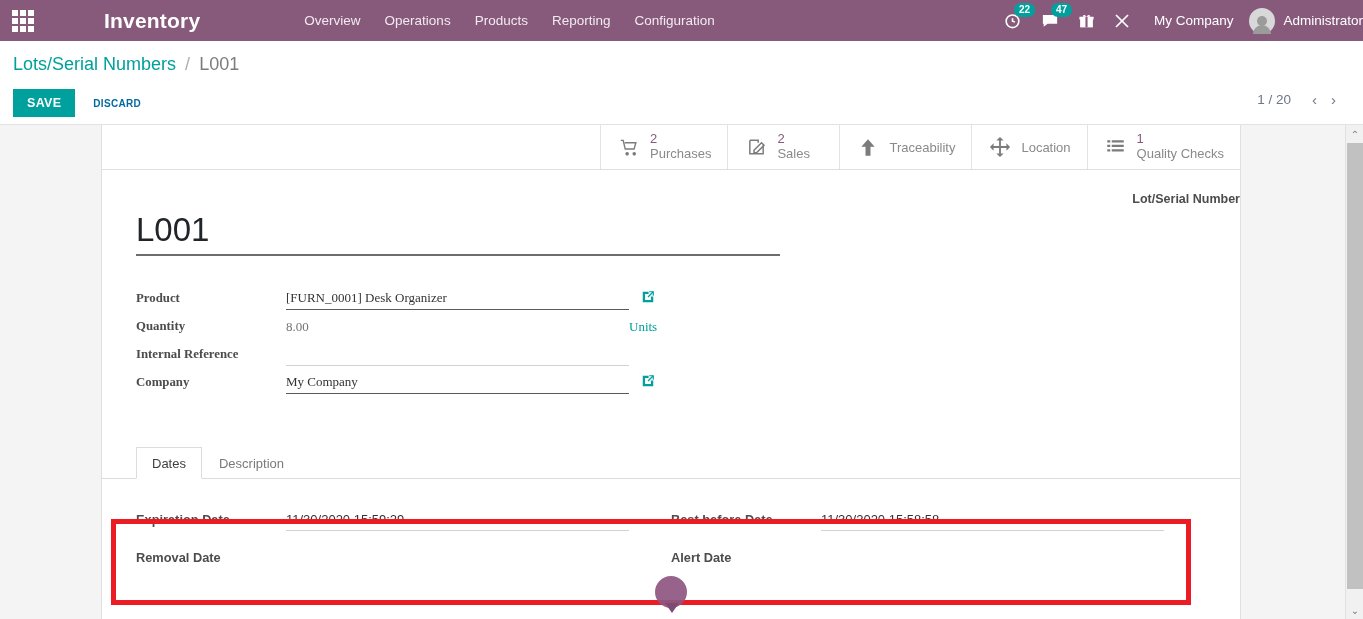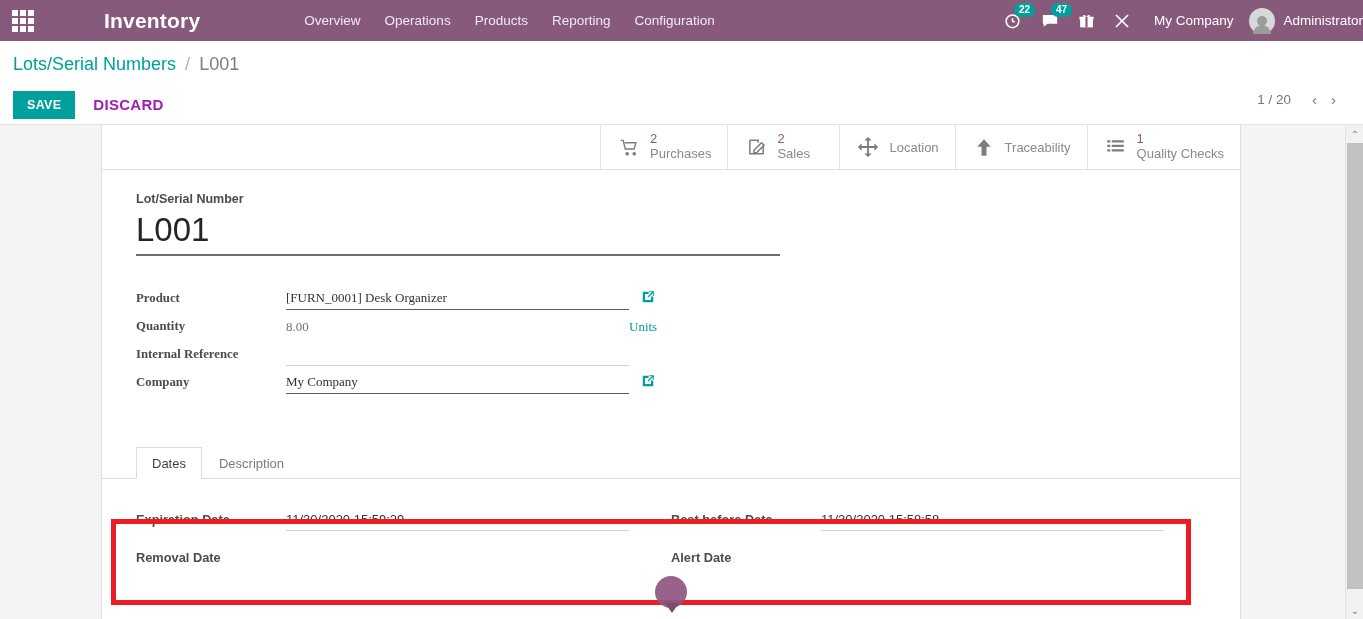--- a/index.html
+++ b/index.html
@@ -81,22 +81,22 @@
   .bc-link { color: #00A09D; cursor: pointer; }
   .bc-sep { color: #aeaeae; margin: 0 4px; }
   .bc-active { color: #7c7c7c; }
   .btn-row { position: absolute; left: 13px; top: 48px; display: flex; align-items: center; }
   .btn-save {
     background: #00A09D; color: #fff; border: none;
     font-size: 12.5px; font-weight: bold; letter-spacing: .3px;
     padding: 7px 14px; cursor: pointer; font-family: inherit;
   }
   .btn-discard {
-    background: transparent; border: none; color: #a21caf;
-    font-size: 15px; font-weight: bold; letter-spacing: .3px;
+    background: transparent; border: none; color: #0369a1;
+    font-size: 10px; font-weight: bold; letter-spacing: .3px;
     padding: 7px 12px; margin-left: 6px; cursor: pointer; font-family: inherit;
   }
   .pager {
     position: absolute; right: 20px; top: 50px;
     display: flex; align-items: center; color: #6e7687; font-size: 13.5px;
   }
   .pager-count { margin-right: 14px; }
   .pager-btn { cursor: pointer; padding: 0 7px; color: #6e7687; font-size: 15px; }
 
   
@@ -136,20 +136,21 @@
   .stat-text { display: flex; flex-direction: column; line-height: 1.15; }
   .stat-val { font-size: 13px; color: #875A7B; }
   .stat-lbl { font-size: 13px; color: #8a8a8a; white-space: nowrap; }
   .stat-lbl-only { font-size: 13px; color: #8a8a8a; white-space: nowrap; }
 
   
   .form-inner { padding: 22px 0 0 34px; }
   .title-label {
     font-size: 12.5px; font-weight: bold; color: #4c4c4c;
     margin-bottom: 4px;
+    text-align: right;
   }
   .title-value {
     font-size: 33px; color: #212529; font-weight: normal;
     line-height: 40px; padding-bottom: 4px;
     width: 644px; border-bottom: 2px solid #6d6d6d;
   }
 
   .fields { margin-top: 26px; font-family: Liberation Serif, serif; }
   .frow { display: flex; align-items: flex-end; height: 28px; }
   .flabel {
@@ -358,34 +359,34 @@
           </svg>
         </span>
         <span class="stat-text">
           <span class="stat-val">2</span>
           <span class="stat-lbl">Sales</span>
         </span>
       </div>
 
       <div class="stat-btn">
         <span class="stat-ico">
+          <svg width="20" height="21" viewBox="0 0 24 24" fill="#7c7c7c">
+            <path d="M12 2l8 9h-5v11h-6V11H4z"></path>
+          </svg>
+        </span>
+        <span class="stat-lbl-only">Traceability</span>
+      </div>
+
+      <div class="stat-btn">
+        <span class="stat-ico">
           <svg width="22" height="22" viewBox="0 0 24 24" fill="#7c7c7c">
             <path d="M12 1l4 4h-3v6h6V8l4 4-4 4v-3h-6v6h3l-4 4-4-4h3v-6H5v3l-4-4 4-4v3h6V5H8z"></path>
           </svg>
         </span>
         <span class="stat-lbl-only">Location</span>
-      </div>
-
-      <div class="stat-btn">
-        <span class="stat-ico">
-          <svg width="20" height="21" viewBox="0 0 24 24" fill="#7c7c7c">
-            <path d="M12 2l8 9h-5v11h-6V11H4z"></path>
-          </svg>
-        </span>
-        <span class="stat-lbl-only">Traceability</span>
       </div>
 
       <div class="stat-btn">
         <span class="stat-ico">
           <svg width="21" height="18" viewBox="0 0 24 24" fill="#7c7c7c">
             <rect x="1" y="3" width="4" height="3"></rect>
               <rect x="7" y="3" width="16" height="3"></rect>
             <rect x="1" y="9" width="4" height="3"></rect>
               <rect x="7" y="9" width="16" height="3"></rect>
             <rect x="1" y="15" width="4" height="3"></rect>

